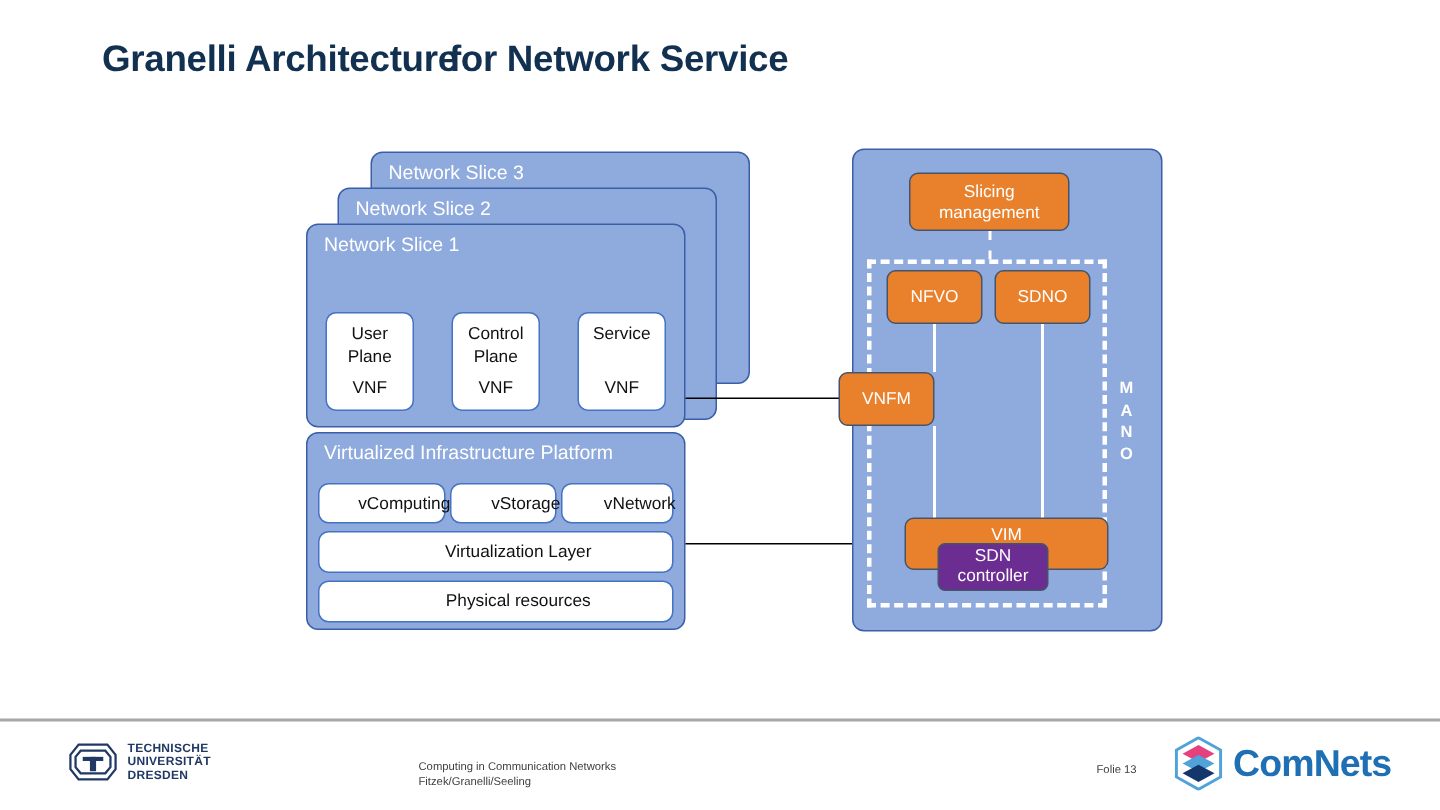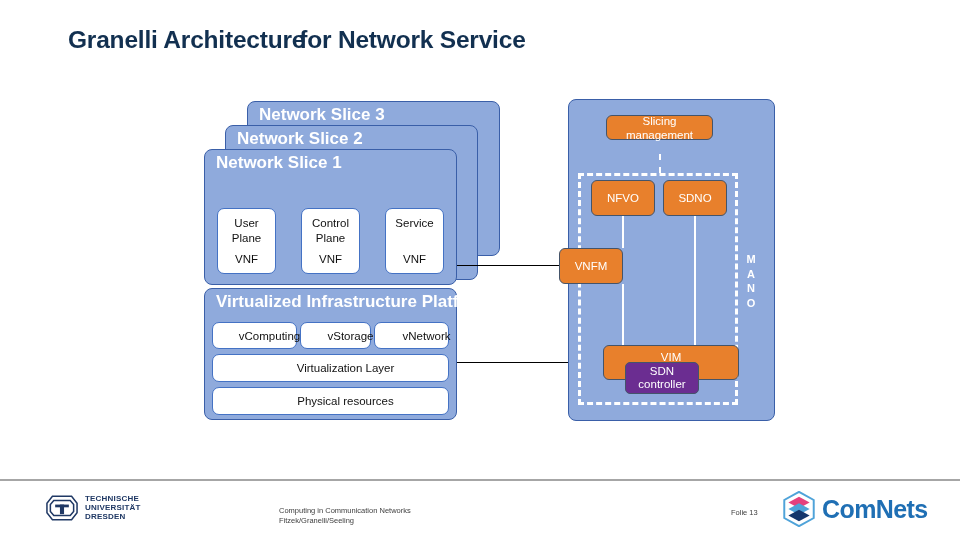--- a/index.html
+++ b/index.html
@@ -41,24 +41,23 @@
     background: #8FAADC;
   }
   .slice-box {
     box-shadow: none;
   }
   .slice-label {
     position: absolute;
     left: 11px;
     top: 6px;
     color: #ffffff;
-    font-size: 17px;
+    font-size: 13px;
     line-height: 14px;
     white-space: nowrap;
-    font-weight: bold;
   }
 
   .vnf-box {
     position: absolute;
     box-sizing: border-box;
     background: #ffffff;
     border: 1px solid #4472C4;
     border-radius: 7px;
     color: #111111;
     font-size: 11.5px;
@@ -280,21 +279,21 @@
   </div>
   <div class="infra-sub" style="left:212px; top:387px; width:237px; height:28px;">
     <span>Physical resources</span>
   </div>
 
   <div class="kline" style="left:457px; top:265px; width:143px;"></div>
   <div class="kline" style="left:457px; top:362px; width:141px;"></div>
 
   <div id="mano-panel"></div>
 
-  <div class="orange-box" style="left:606px; top:115px; width:107px; height:25px; flex-direction:column;">
+  <div class="orange-box" style="left:606px; top:115px; width:107px; height:39px; flex-direction:column;">
     <span>Slicing</span>
     <span>management</span>
   </div>
 
   <div class="dashed-vline" style="left:659px; top:154px; height:19px;"></div>
 
   <div id="mano-dashed" style="left:578px; top:173px; width:160px; height:232px;"></div>
 
   <div id="mano-letters" style="left:744px; top:252px;">
     <div>M</div>

